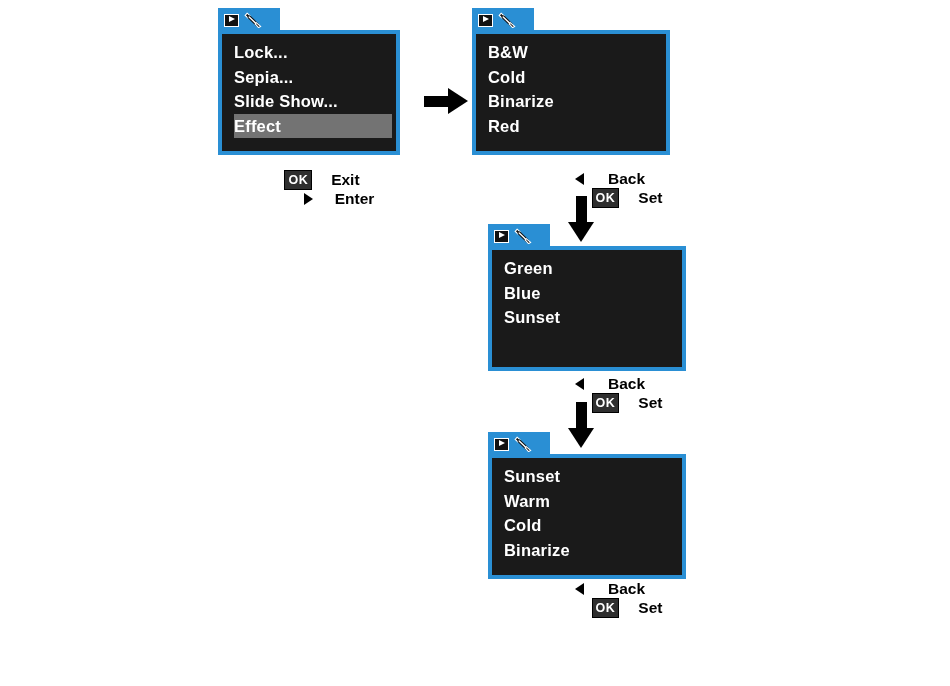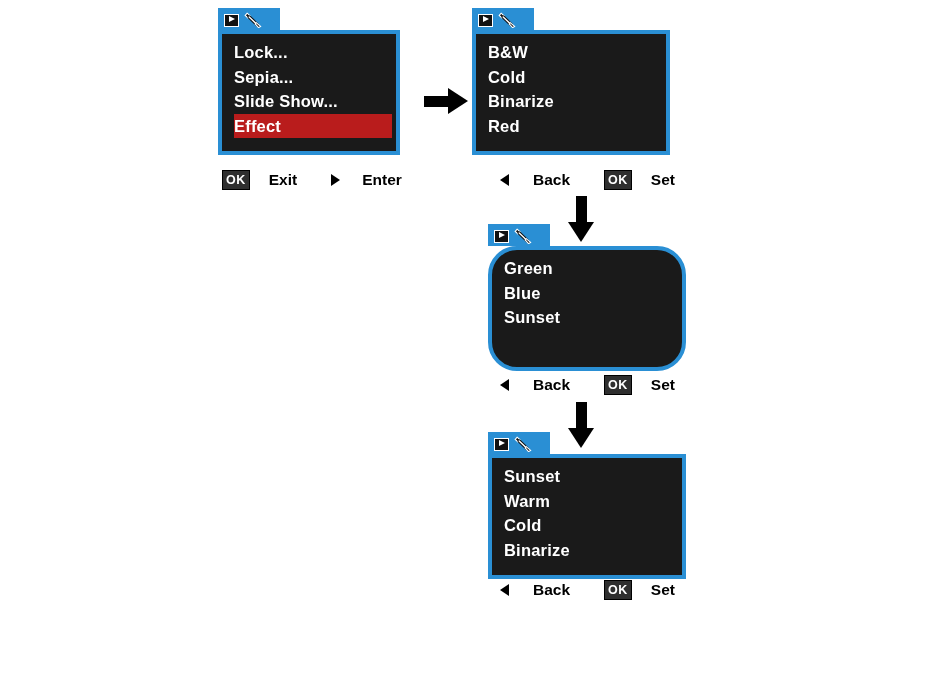--- a/index.html
+++ b/index.html
@@ -47,21 +47,21 @@
   .menu-item {
     color: #ffffff;
     font-size: 16.5px;
     font-weight: bold;
     line-height: 24.5px;
     padding-left: 12px;
     letter-spacing: 0.2px;
     white-space: nowrap;
   }
   .menu-item.selected {
-    background: #b91c1c;
+    background: #737373;
     color: #ffffff;
     display: inline-block;
     margin-left: 12px;
     padding-left: 0;
     padding-right: 6px;
     min-width: 152px;
   }
 
   
   .icon-play {
@@ -92,20 +92,21 @@
 
   
   .hints {
     position: absolute;
     display: flex;
     align-items: center;
     font-size: 15.5px;
     font-weight: bold;
     color: #000000;
     white-space: nowrap;
+    flex-direction: column;
   }
   .hint {
     display: flex;
     align-items: center;
     gap: 1px;
   }
   .ok-badge {
     display: inline-block;
     background: #2f2f2f;
     color: #ffffff;
@@ -252,21 +253,21 @@
       <span class="icon-play"></span>
       <span class="icon-wrench">
         <svg width="18" height="16" viewBox="0 0 18 16">
           <path d="M3.2 1.2 L1.2 3.4 L4.0 6.0 L6.2 4.0 Z" fill="#111" stroke="#fff" stroke-width="1.1"></path>
           <path d="M5.2 5.0 L13.0 12.4" stroke="#111" stroke-width="3.4" stroke-linecap="round"></path>
           <path d="M5.2 5.0 L13.0 12.4" stroke="#fff" stroke-width="1.4" stroke-linecap="round"></path>
           <path d="M12.2 10.6 L16.6 14.4 L14.6 15.6 L11.2 12.0 Z" fill="#111" stroke="#fff" stroke-width="1.1"></path>
         </svg>
       </span>
     </div>
-    <div class="screen" style="width:198px; height:125px;border-radius:29px;">
+    <div class="screen" style="width:198px; height:125px;">
       <div class="menu-item">Green</div>
       <div class="menu-item">Blue</div>
       <div class="menu-item">Sunset</div>
     </div>
   </div>
   <div class="hints" style="left:500px; top:375px; width:220px;">
     <span class="hint">
       <span class="tri-left"></span>
       <span class="hint-label">Back</span>
     </span>

